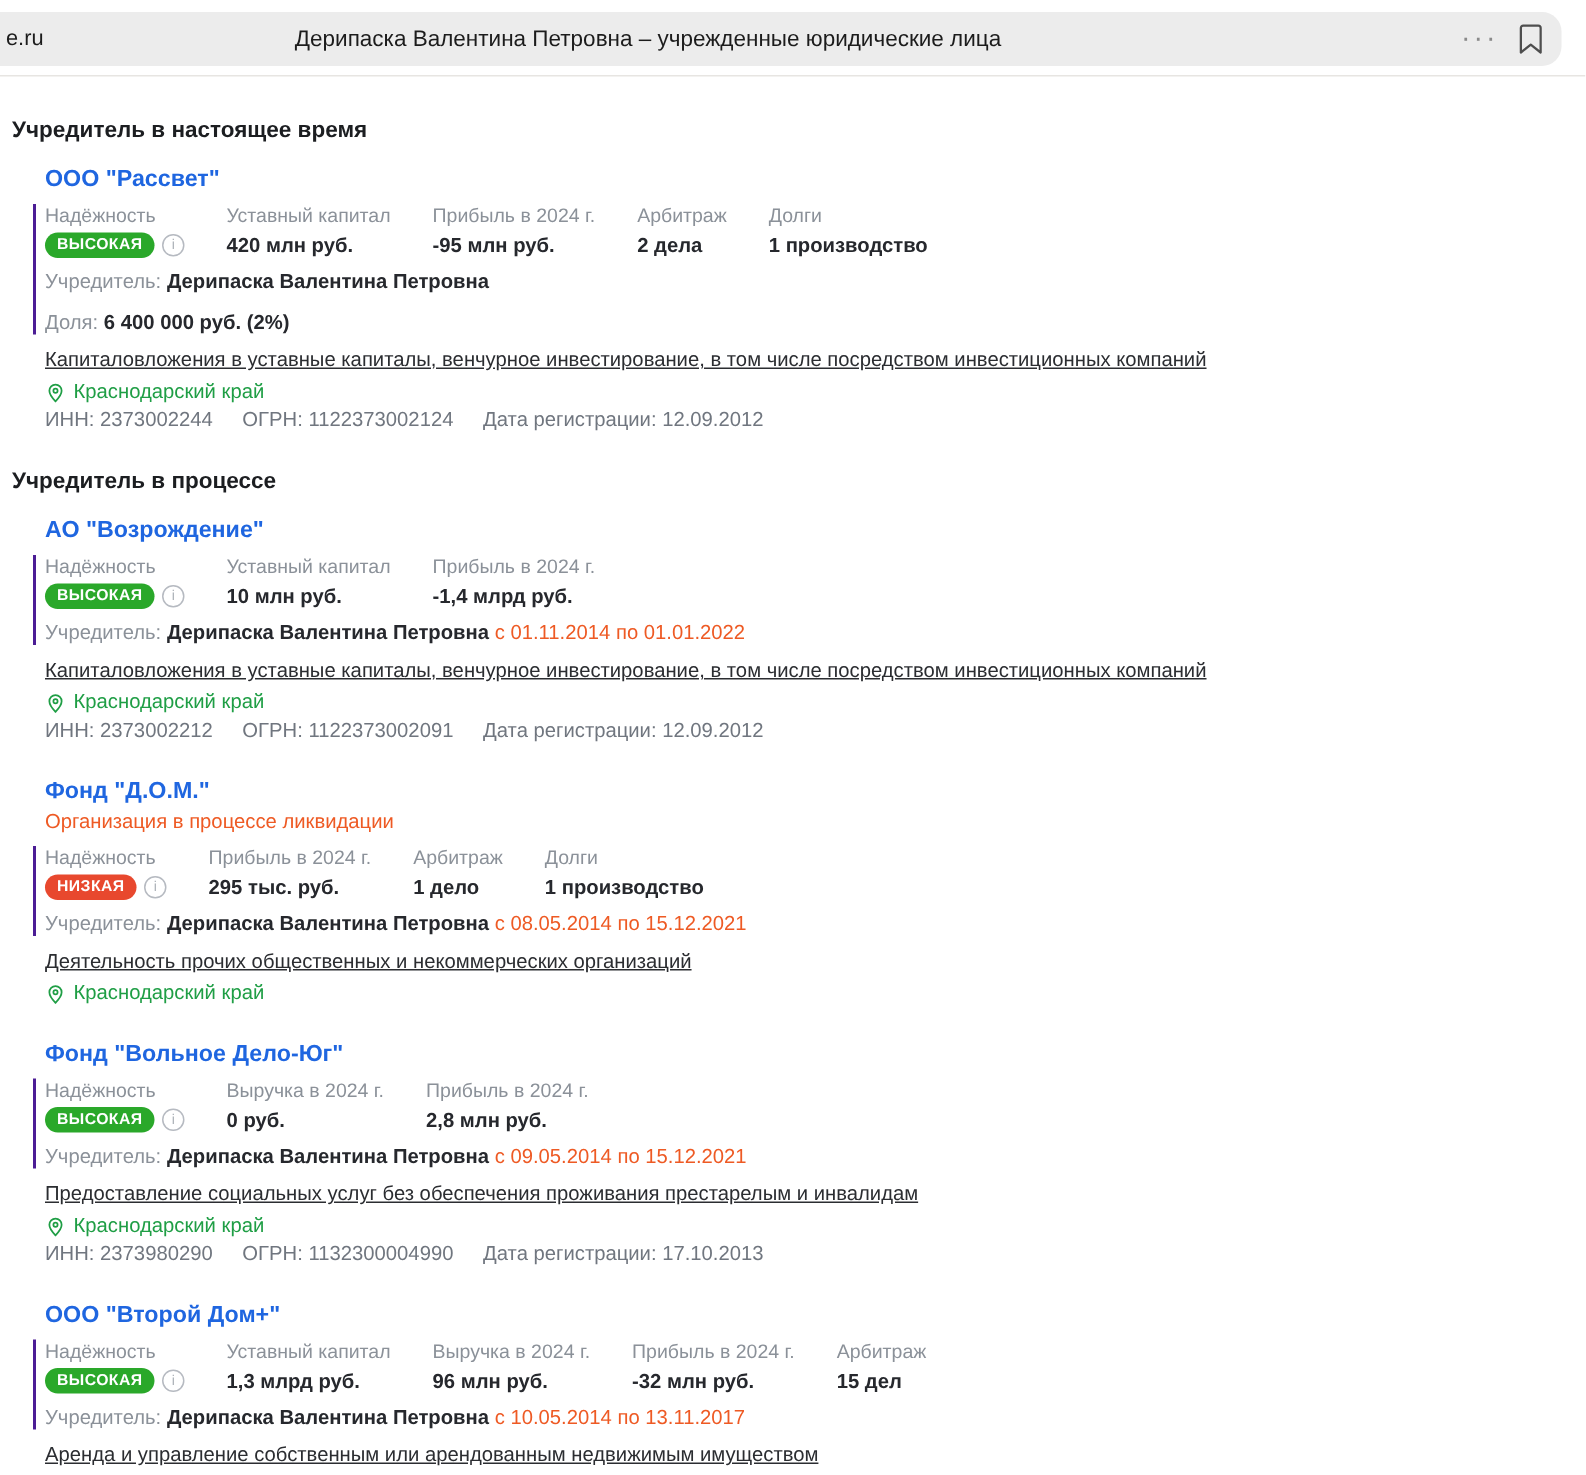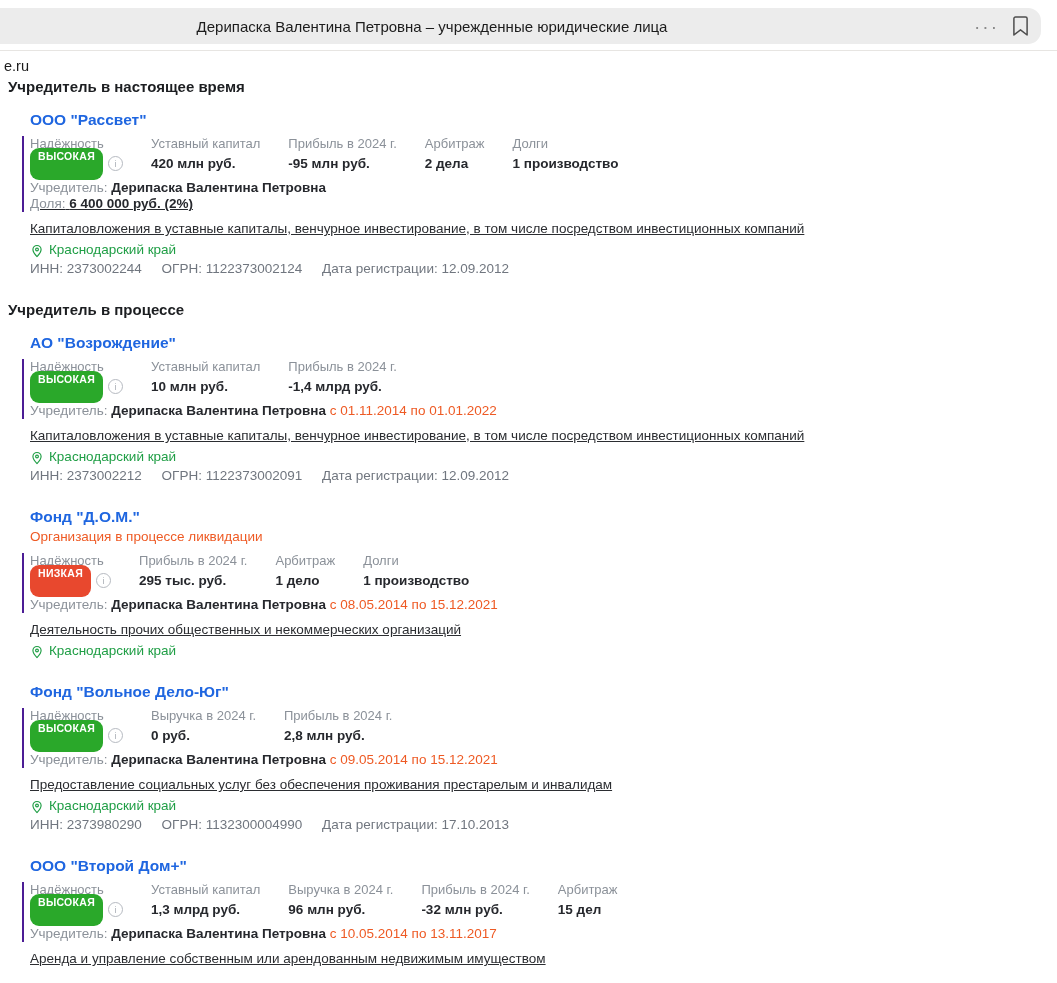--- a/index.html
+++ b/index.html
@@ -14,21 +14,21 @@
   }
 
   
   .browser-header { position:absolute; top:0; left:0; width:1057px; height:52px; }
   .header-bar {
     position:absolute; left:-28px; top:8px; width:1069px; height:36px;
     background:#ececec; border-radius:13px;
   }
   .header-domain {
     position:absolute; left:32px; top:50%; transform:translateY(-50%);
-    font-size:14.5px; color:#1c1c1c; white-space:nowrap;margin-top:40px;
+    font-size:14.5px; color:#1c1c1c; white-space:nowrap;
   }
   .header-title {
     position:absolute; left:460px; top:50%; transform:translate(-50%,-50%);
     font-size:15px; color:#1c1c1c; white-space:nowrap;
   }
   .header-dots {
     position:absolute; right:42px; top:50%; transform:translateY(-50%);
     font-size:19px; color:#8a8a8a; letter-spacing:2px; line-height:1; cursor:pointer;
   }
   .header-bookmark {
@@ -57,31 +57,31 @@
   .card-main { margin-top:8px; border-left:2px solid #4c1d95; padding-left:6px; }
 
   .stats-row { display:flex; gap:28px; align-items:flex-start; }
   .stat-label { font-size:13px; line-height:15px; color:#8b9199; margin-bottom:4px; white-space:nowrap; }
   .stat-value { font-size:13.5px; line-height:17px; font-weight:bold; color:#26282d; white-space:nowrap; }
   .badge-row { display:flex; align-items:center; gap:5px; height:17px; }
   .badge {
     display:inline-flex; align-items:center;
     background:#2aa82a; color:#fff;
     font-size:10.5px; font-weight:bold; letter-spacing:.3px;
-    padding:2px 8px 18px; border-radius:9px; white-space:nowrap;
+    padding:2px 8px 3px; border-radius:9px; white-space:nowrap;
   }
   .badge[data-level="low"] { background:#e8482e; }
   .info-icon {
     display:inline-flex; align-items:center; justify-content:center;
     width:15px; height:15px; border:1px solid #b6bac1; border-radius:50%;
     color:#adb2b9; font-size:9.5px; font-style:normal; cursor:pointer;
   }
 
   .founder-line { margin-top:8px; line-height:16px; }
-  .share-line   { margin-top:0; line-height:16px;text-decoration:underline; }
+  .share-line   { margin-top:11px; line-height:16px; }
   .lbl    { color:#8b9199; }
   .strong { font-weight:bold; color:#26282d; }
   .period { color:#ee5a24; }
 
   .activity { margin:9px 0 0 8px; line-height:16px; color:#2b2d31;text-decoration:underline; }
 
   .region {
     margin:4px 0 0 8px; line-height:17px; color:#1f9e45;
     display:flex; align-items:flex-end; gap:5px;
   }

